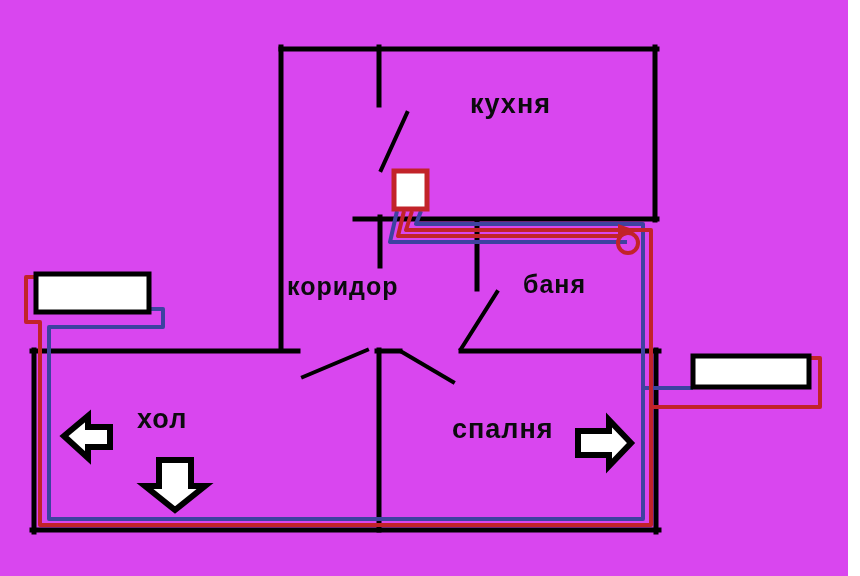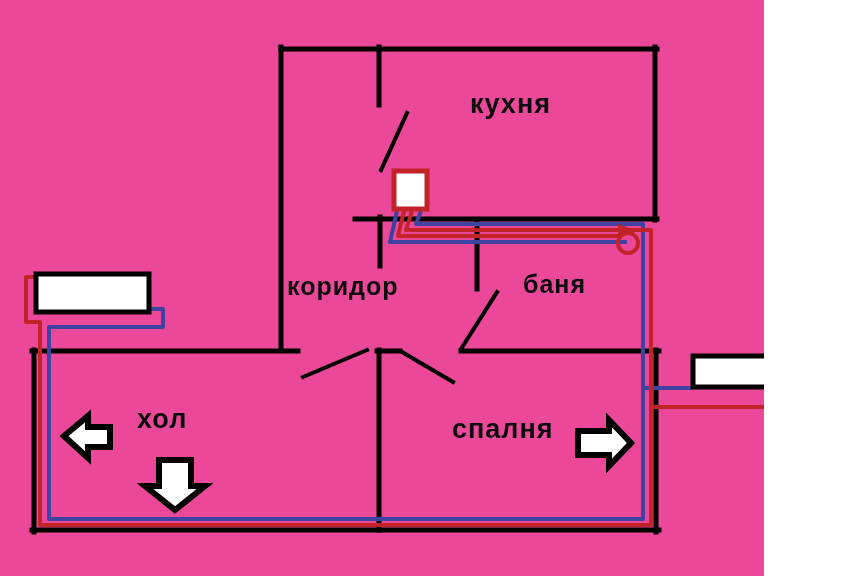--- a/index.html
+++ b/index.html
@@ -1,19 +1,19 @@
 <!DOCTYPE html>
 <html><head>
 <meta charset="utf-8">
 <style>
   html,body{margin:0;padding:0;background:#fff;}
   .canvas{
     position:relative;
-    width:764px;height:576px;
-    background:#ec4899;
+    width:848px;height:576px;
+    background:#d946ef;
     overflow:hidden;
     font-family:"Liberation Sans", sans-serif;
   }
   svg{position:absolute;left:0;top:0;}
   .room-label{
     font-family:"Liberation Sans","DejaVu Sans",sans-serif;
     font-weight:bold;
     fill:#0b0b0d;
     letter-spacing:1px;
   }

